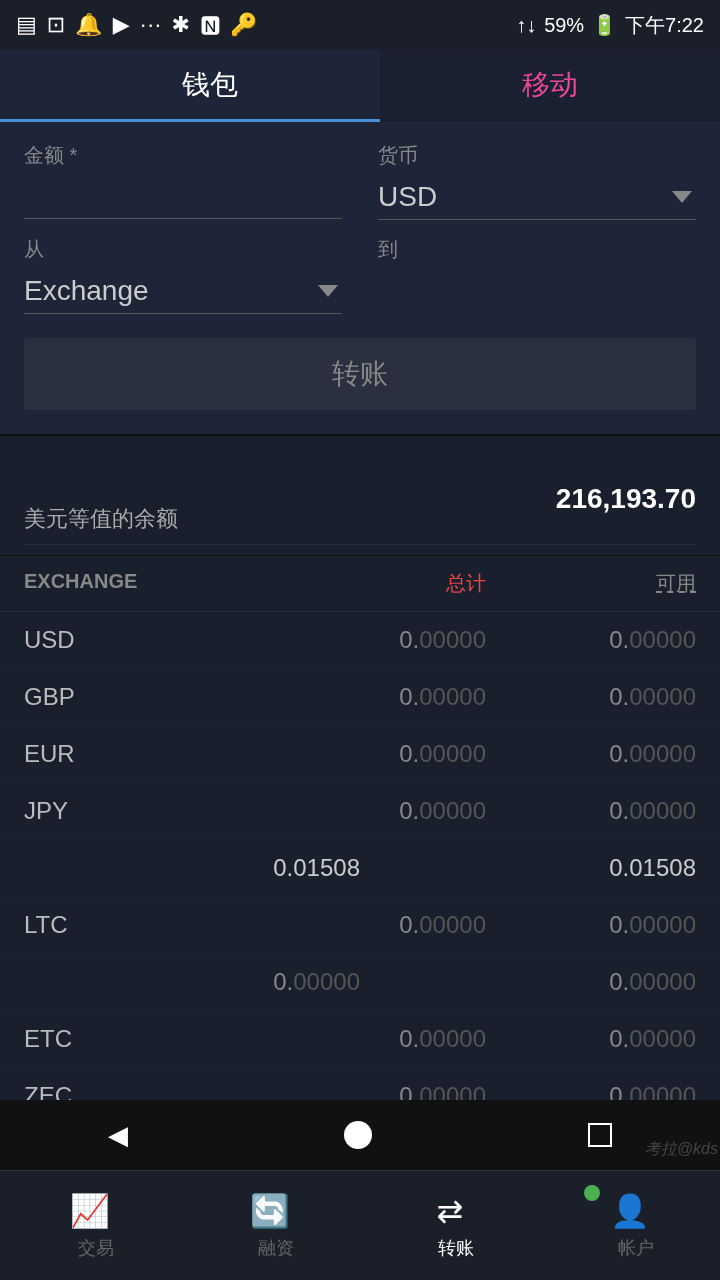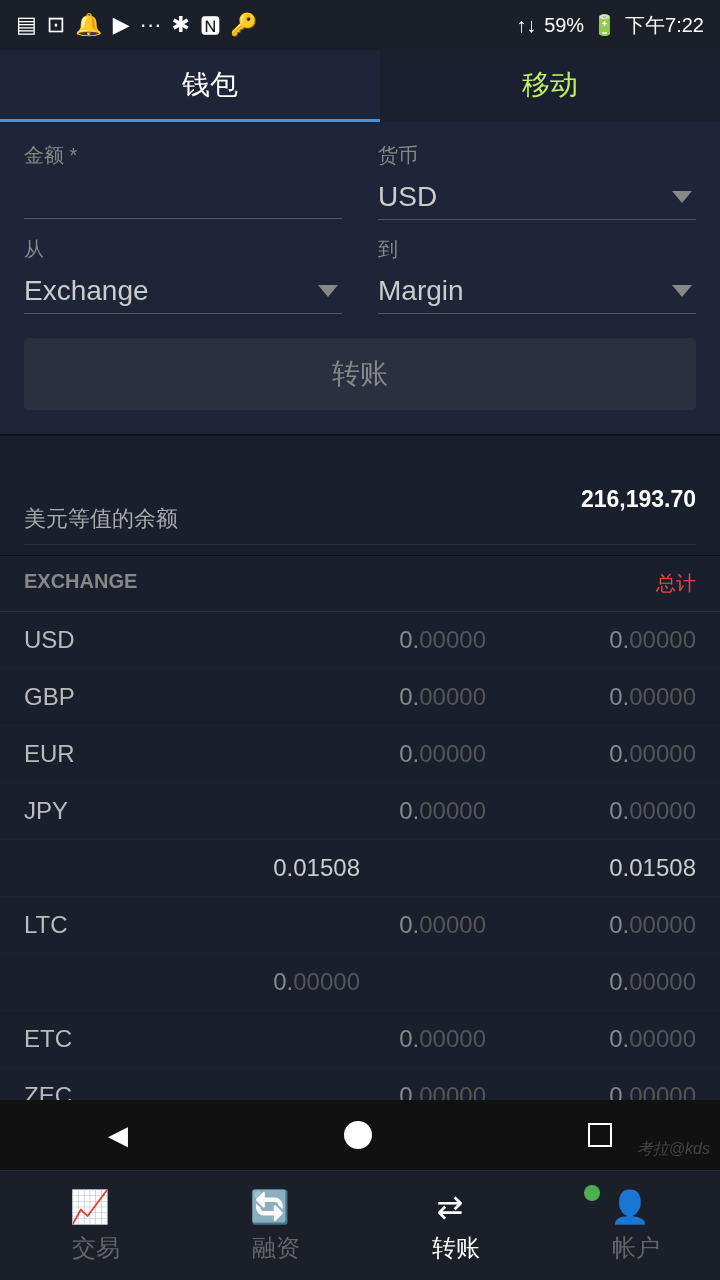--- a/index.html
+++ b/index.html
@@ -34,21 +34,21 @@
       width: 720px;
       height: 72px;
       background: #1a2030;
     }
     .top-tab {
       flex: 1;
       display: flex;
       align-items: center;
       justify-content: center;
       font-size: 28px;
-      color: #bef264;
+      color: #ec4899;
       border-bottom: 3px solid transparent;
       cursor: pointer;
     }
     .top-tab.active {
       color: #fff;
       border-bottom: 3px solid #4a90d9;
       background: #1e2538;
       padding-left: 40px;
     }
 
@@ -140,21 +140,21 @@
       border-bottom: 1px solid #2a2f3e;
     }
 
     .balance-label {
       font-size: 22px;
       color: #aaa;
       margin-top: 48px;
     }
 
     .balance-value {
-      font-size: 23px;
+      font-size: 28px;
       color: #fff;
       font-weight: bold;
       margin-top: 8px;
     }
 
     
     .exchange-section {
       background: #1a1f2e;
       padding: 0 0;
     }
@@ -248,21 +248,21 @@
     .nav-icon {
       font-size: 32px;
       color: #666;
     }
 
     .nav-item.active .nav-icon {
       color: #fff;
     }
 
     .nav-label {
-      font-size: 24px;
+      font-size: 18px;
       color: #666;
       margin-left: 12px;
     }
 
     .nav-item.active .nav-label {
       color: #fff;
     }
 
     .nav-item-account {
       position: relative;
@@ -306,21 +306,21 @@
 
     .sys-square {
       width: 24px;
       height: 24px;
       border: 2px solid #fff;
     }
 
     .watermark {
       position: fixed;
       bottom: 120px;
-      right: 10px;
+      right: 2px;
       font-size: 16px;
       color: #444;
       font-style: italic;
     }
 
     
     .content-scroll {
       padding-bottom: 200px;
     }
   </style>
@@ -379,41 +379,38 @@
       <div class="form-group">
         <label class="form-label">从</label>
         <div class="form-select">
           <span class="form-select-value">Exchange</span>
           <div class="dropdown-arrow"></div>
         </div>
       </div>
 
       <div class="form-group">
         <label class="form-label">到</label>
-        <div class="form-select">
-          <span class="form-select-value">Margin</span>
-          <div class="dropdown-arrow"></div>
-        </div>
       </div>
     </div>
 
     <button class="transfer-btn">转账</button>
   </div>
 
   <div class="balance-section">
     <div class="balance-row">
       <span class="balance-label">美元等值的余额</span>
       <span class="balance-value">216,193.70</span>
     </div>
   </div>
 
   <div class="exchange-section">
     <div class="table-header">
       <span class="col-currency">EXCHANGE</span>
       <span class="col-total">总计</span>
+      <span class="col-available">可用</span>
     </div>
 
     <div id="table-rows">
         <div class="table-row">
       <span class="row-currency">USD</span>
       <span class="row-total">
         <span>0.</span><span style="color:#555">00000</span>
       </span>
       <span class="row-available">
         <span>0.</span><span style="color:#555">00000</span>

